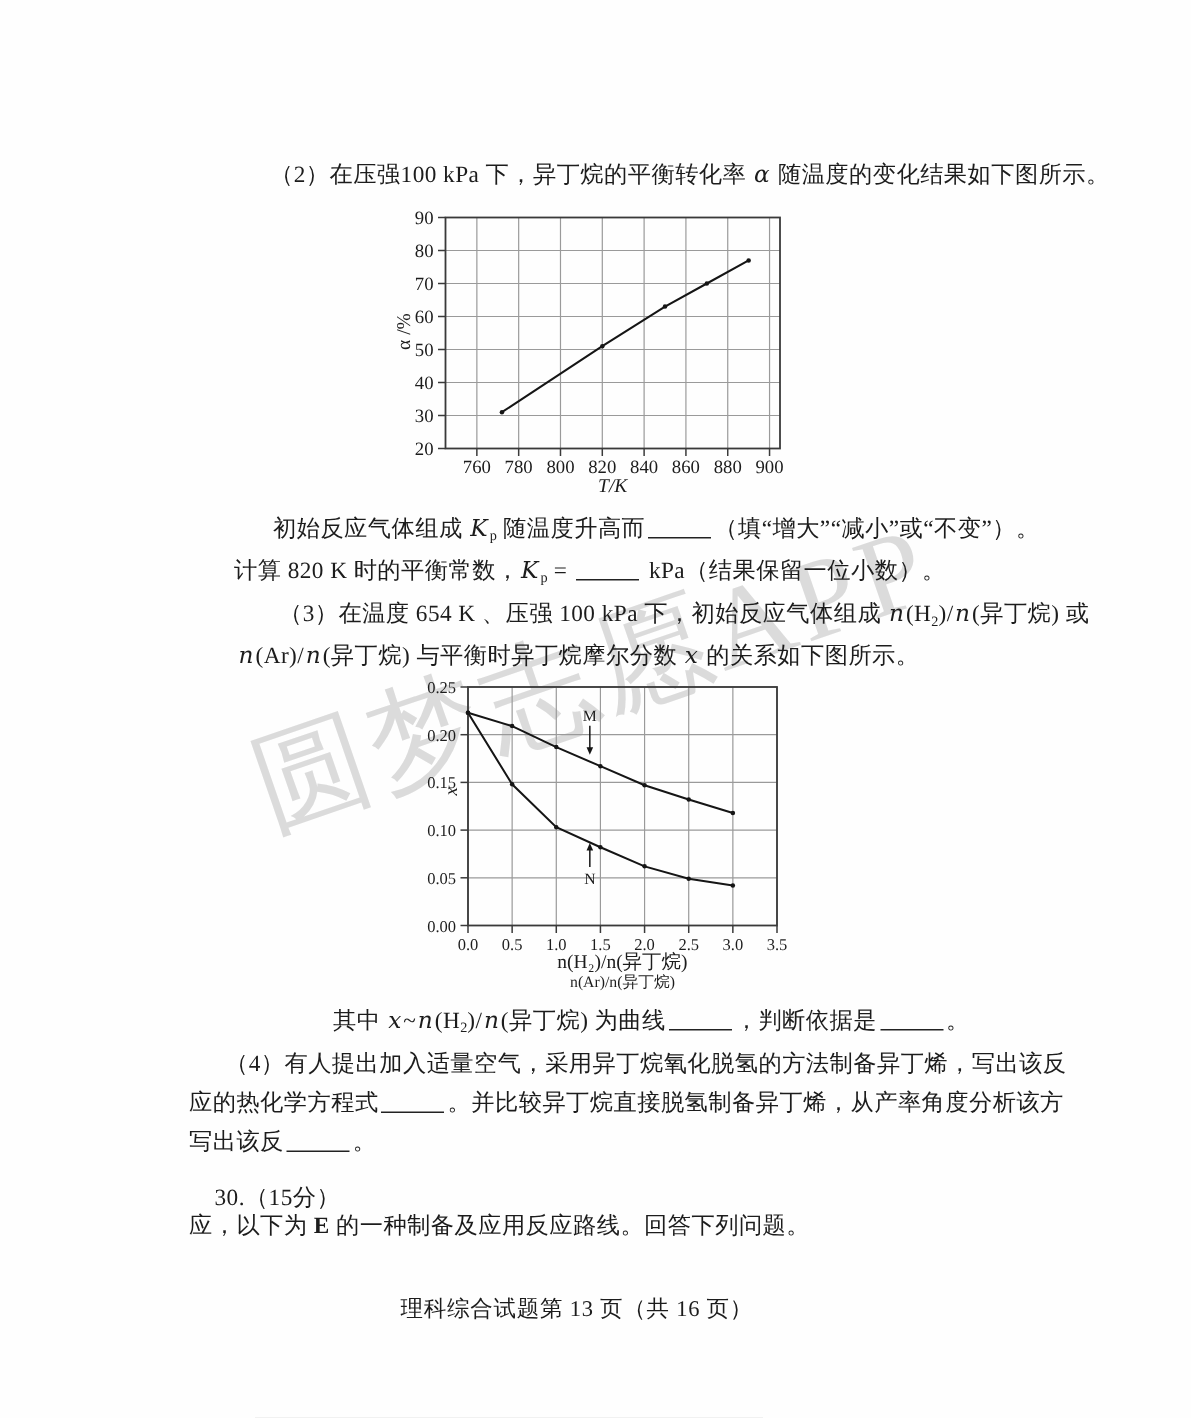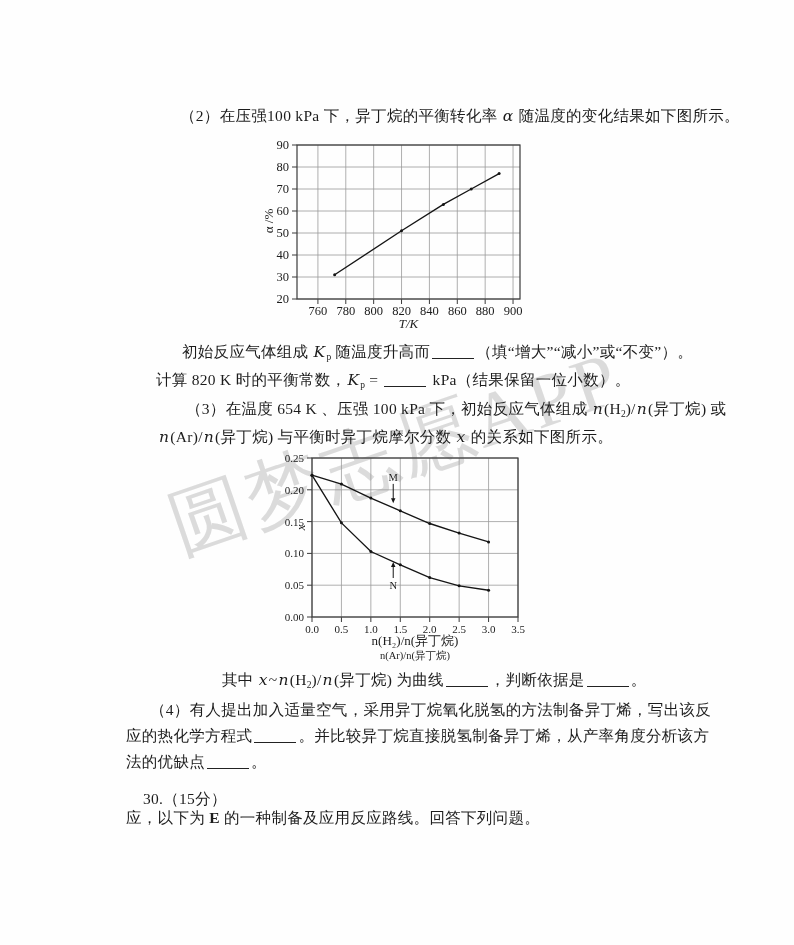--- a/index.html
+++ b/index.html
@@ -161,18 +161,19 @@
       <line x1="123.22285714285714" y1="130.016" x2="123.22285714285714" y2="117.986" stroke="#151515" stroke-width="1"></line>
       <polygon points="121.02285714285713,118.986 125.42285714285714,118.986 123.22285714285714,113.986" fill="#151515"></polygon>
     </svg>
   <div class="axis-label al-rot" style="left:292px;top:520px;width:18px;font-size:12.5px;font-style:italic">x</div>
   <div class="axis-label" style="left:312px;top:634px;width:206px;font-size:13px;line-height:14px">n(H₂)/n(异丁烷)</div>
   <div class="axis-label" style="left:312px;top:649px;width:206px;font-size:10.5px;line-height:14px">n(Ar)/n(异丁烷)</div>
 
   <div class="tl" style="left:222px;top:670px"><span>其中 </span><span class="i">x</span><span>~</span><span class="i">n</span><span>(H</span><span class="sub">2</span><span>)/</span><span class="i">n</span><span>(异丁烷) 为曲线</span><span class="blank"></span><span>，判断依据是</span><span class="blank"></span><span>。</span></div>
   <div class="tl" style="left:150px;top:700px"><span>（4）有人提出加入适量空气，采用异丁烷氧化脱氢的方法制备异丁烯，写出该反</span></div>
   <div class="tl" style="left:126px;top:726px"><span>应的热化学方程式</span><span class="blank"></span><span>。并比较异丁烷直接脱氢制备异丁烯，从产率角度分析该方</span></div>
-  <div class="tl" style="left:126px;top:752px"><span>法的优缺点</span><span class="blank"></span><span>。</span></div>
+  <div class="tl" style="left:126px;top:752px"><span>写出该反</span><span class="blank"></span><span>。</span></div>
   <div class="tl" style="left:143px;top:789px"><span>30.（15分）</span></div>
   <div class="tl" style="left:126px;top:808px"><span>应，以下为 </span><span class="b">E</span><span> 的一种制备及应用反应路线。回答下列问题。</span></div>
 
+  <div class="footer" style="left:267px;top:863px">理科综合试题第 13 页（共 16 页）</div>
 
 </div>
 
 </body></html>

